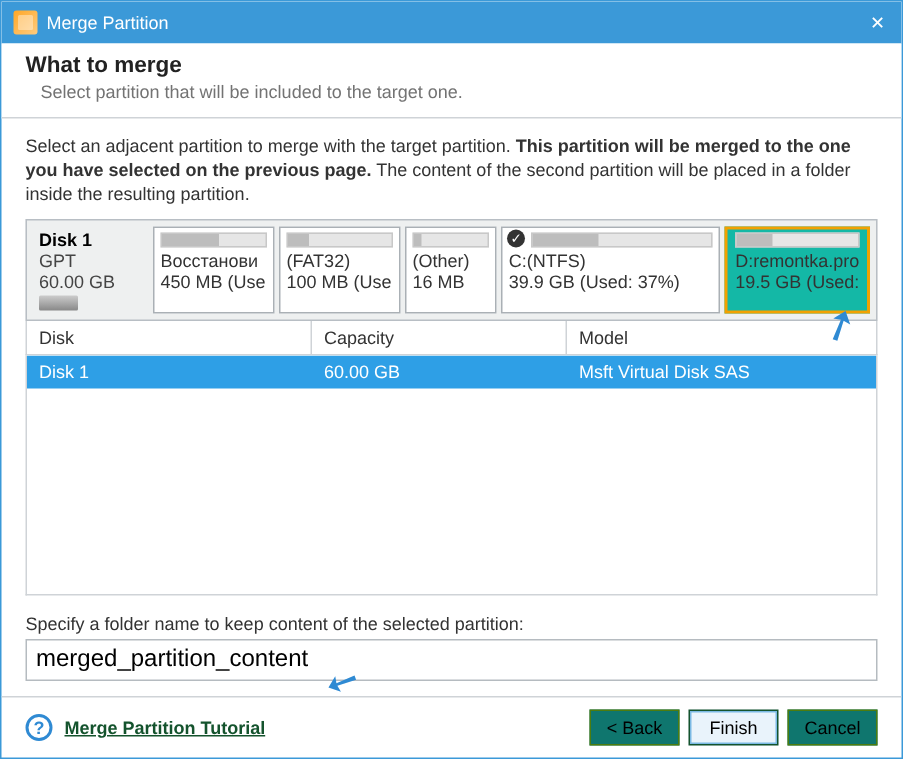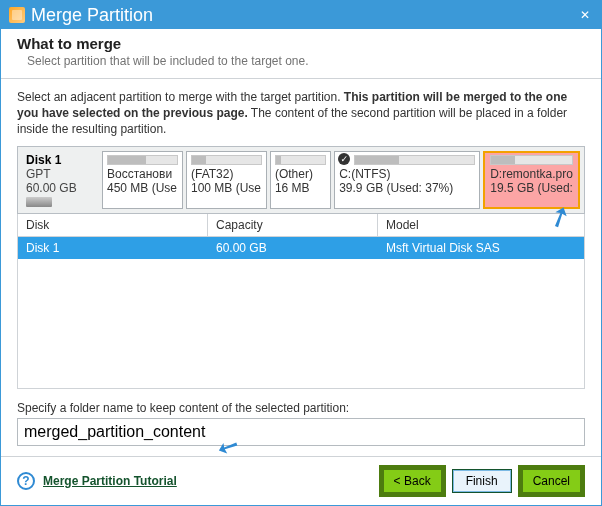--- a/index.html
+++ b/index.html
@@ -1,35 +1,35 @@
 <!DOCTYPE html>
 <html><head>
 <meta charset="utf-8">
 <style>
   * { box-sizing: border-box; margin: 0; padding: 0; font-family: "Segoe UI", Tahoma, sans-serif; font-size: 12px; }
   body { background: #fff; }
   .window { width: 602px; height: 506px; border: 1px solid #3b99d8; display: flex; flex-direction: column; overflow: hidden; }
   .titlebar { background: #3b99d8; color: #fff; height: 28px; display: flex; align-items: center; padding: 0 8px; }
   .titlebar .app-icon { width: 16px; height: 16px; margin-right: 6px; background: linear-gradient(135deg,#ffa726,#ffcc80); border-radius: 2px; position:relative; }
   .titlebar .app-icon::after { content:''; position:absolute; inset:3px; background:rgba(255,255,255,.4); border-radius:1px; }
-  .titlebar .title { flex: 1; font-size: 18px; }
+  .titlebar .title { flex: 1; font-size: 12px; }
   .titlebar .close { width: 16px; text-align: center; cursor: pointer; }
   .header { background: #fff; border-bottom: 1px solid #cfd3d7; padding: 6px 16px 10px; }
   .header h1 { font-size: 15px; font-weight: bold; color: #222; }
   .header .sub { color: #737373; margin-top: 2px; padding-left: 10px; }
   .body { flex: 1; padding: 10px 16px; display: flex; flex-direction: column; overflow: hidden; }
   .instruction { color: #333; line-height: 1.35; margin-bottom: 8px; }
   .instruction b { font-weight: bold; }
   .diskmap { border: 1px solid #b8bec4; background: #eef0f0; padding: 4px; display: flex; gap: 3px; position: relative; }
   .diskmap .diskhdr { width: 78px; padding: 2px 4px; display: flex; flex-direction: column; }
   .diskmap .diskhdr .name { font-weight: bold; }
   .diskmap .diskhdr .type, .diskmap .diskhdr .size { color: #444; }
   .diskmap .diskico { width:26px; height:10px; background:linear-gradient(#ccc,#888); border-radius:1px; margin-top:2px; position:relative; }
   .diskmap .part { background: #fff; border: 1px solid #aab0b5; padding: 3px 4px 2px; display:flex; flex-direction:column; overflow:hidden; position:relative; cursor:pointer; }
-  .diskmap .part.sel { border: 2px solid #f2a100; background: #fca5a5; padding:2px 5px 1px; }
+  .diskmap .part.sel { border: 2px solid #f2a100; background: #14b8a6; padding:2px 5px 1px; }
   .diskmap .part .bar { height: 10px; background: #e6e6e6; margin-bottom: 2px; position:relative; border:1px solid #c8c8c8; }
   .diskmap .part .bar .fill { position:absolute; left:0; top:0; bottom:0; background:#bdbdbd; }
   .diskmap .part .l1 { white-space: nowrap; overflow:hidden; text-overflow:ellipsis; color:#333; }
   .diskmap .part .l2 { white-space: nowrap; overflow:hidden; text-overflow:ellipsis; color:#333; }
   .diskmap .part .chk { position:absolute; left:3px; top:1px; width:12px; height:12px; border-radius:50%; background:#333; color:#fff; font-size:9px; line-height:12px; text-align:center; }
   .diskmap .part.haschk .bar { margin-left: 15px; }
   .arrow1 { position:absolute; right:14px; top:54px; font-size:28px; color:#2f8ad3; transform:rotate(-25deg); pointer-events:none; }
   .tablehdr { display:flex; border:1px solid #cfd3d7; border-top:none; background:#fff; }
   .tablehdr > div { padding:4px 8px; border-right:1px solid #cfd3d7; color:#333; }
   .col-disk { width: 190px; }
@@ -39,21 +39,21 @@
   .tablerow { display:flex; background:#2e9fe6; color:#fff; }
   .tablerow > div { padding:4px 8px; }
   .folderlabel { margin-top:12px; color:#333; }
   .folderinput { width:100%; border:1px solid #b5bbc0; padding:4px 6px; margin-top:3px; font-size:16px; position:relative; }
   .arrow2-wrap { position:relative; }
   .arrow2 { position:absolute; left:200px; top:-14px; font-size:26px; color:#2f8ad3; transform:rotate(205deg); pointer-events:none; }
   .footer { border-top:1px solid #cfd3d7; padding:8px 16px; display:flex; align-items:center; gap:6px; }
   .footer .helpico { width:18px; height:18px; border:2px solid #2f8ad3; border-radius:50%; color:#2f8ad3; font-weight:bold; text-align:center; line-height:15px; font-size:12px; }
   .footer a { color:#14532d; text-decoration:underline; margin-left:2px; cursor:pointer;font-weight:bold; }
   .footer .spacer { flex:1; }
-  .footer button { min-width:60px; padding:4px 10px; border:5px solid #4d7c0f; background:#84cc16; cursor:pointer; }
+  .footer button { min-width:60px; padding:4px 10px; border:1px solid #4d7c0f; background:#0f766e; cursor:pointer; }
   .footer button.primary { border:1px solid #14532d; background:#e9f3fb; box-shadow:0 0 0 1px #7bb9e4 inset; }
   .diskmap-wrap { position:relative; }
 </style>
 </head>
 <body>
 
 <div class="window">
 
   <div class="titlebar">
     <div class="app-icon"></div>

